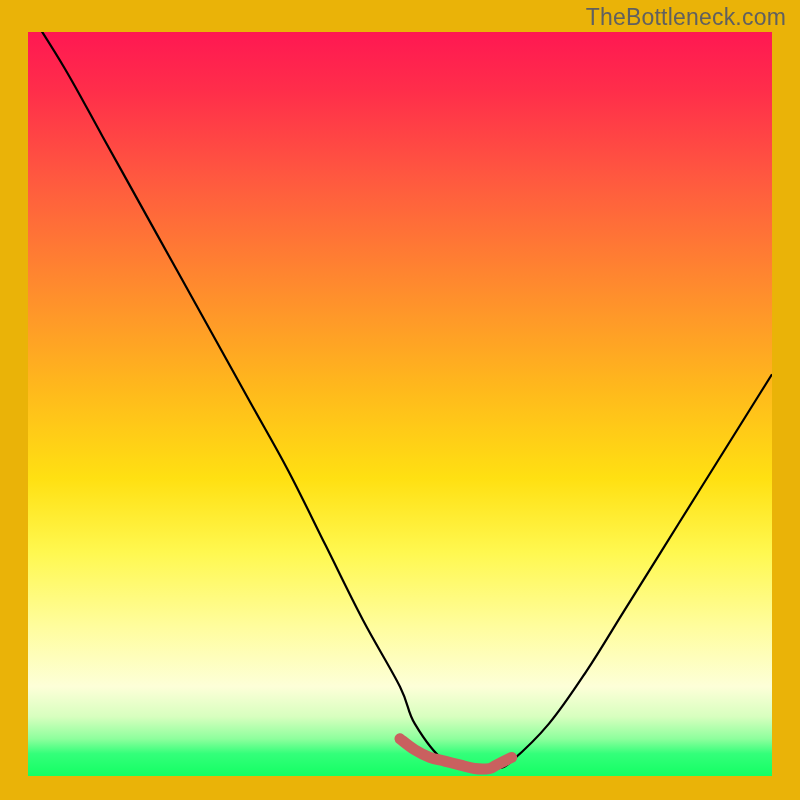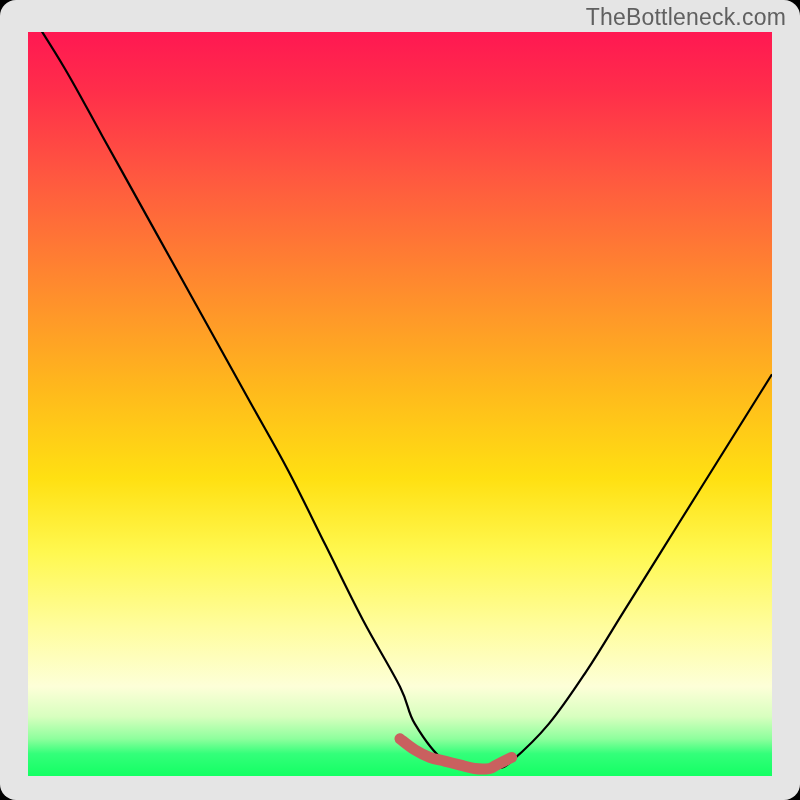--- a/index.html
+++ b/index.html
@@ -8,22 +8,21 @@
     width: 800px;
     height: 800px;
     background: #000;
     overflow: hidden;
     font-family: Arial, Helvetica, sans-serif;
   }
   .stage {
     position: relative;
     width: 800px;
     height: 800px;
-    background: #e5e5e5;
-    border-radius: 16px;
+    background: #eab308;
   }
   .watermark {
     position: absolute;
     top: 4px;
     right: 14px;
     color: #606060;
     font-size: 23px;
     font-weight: 500;
     letter-spacing: 0.2px;
     z-index: 20;

